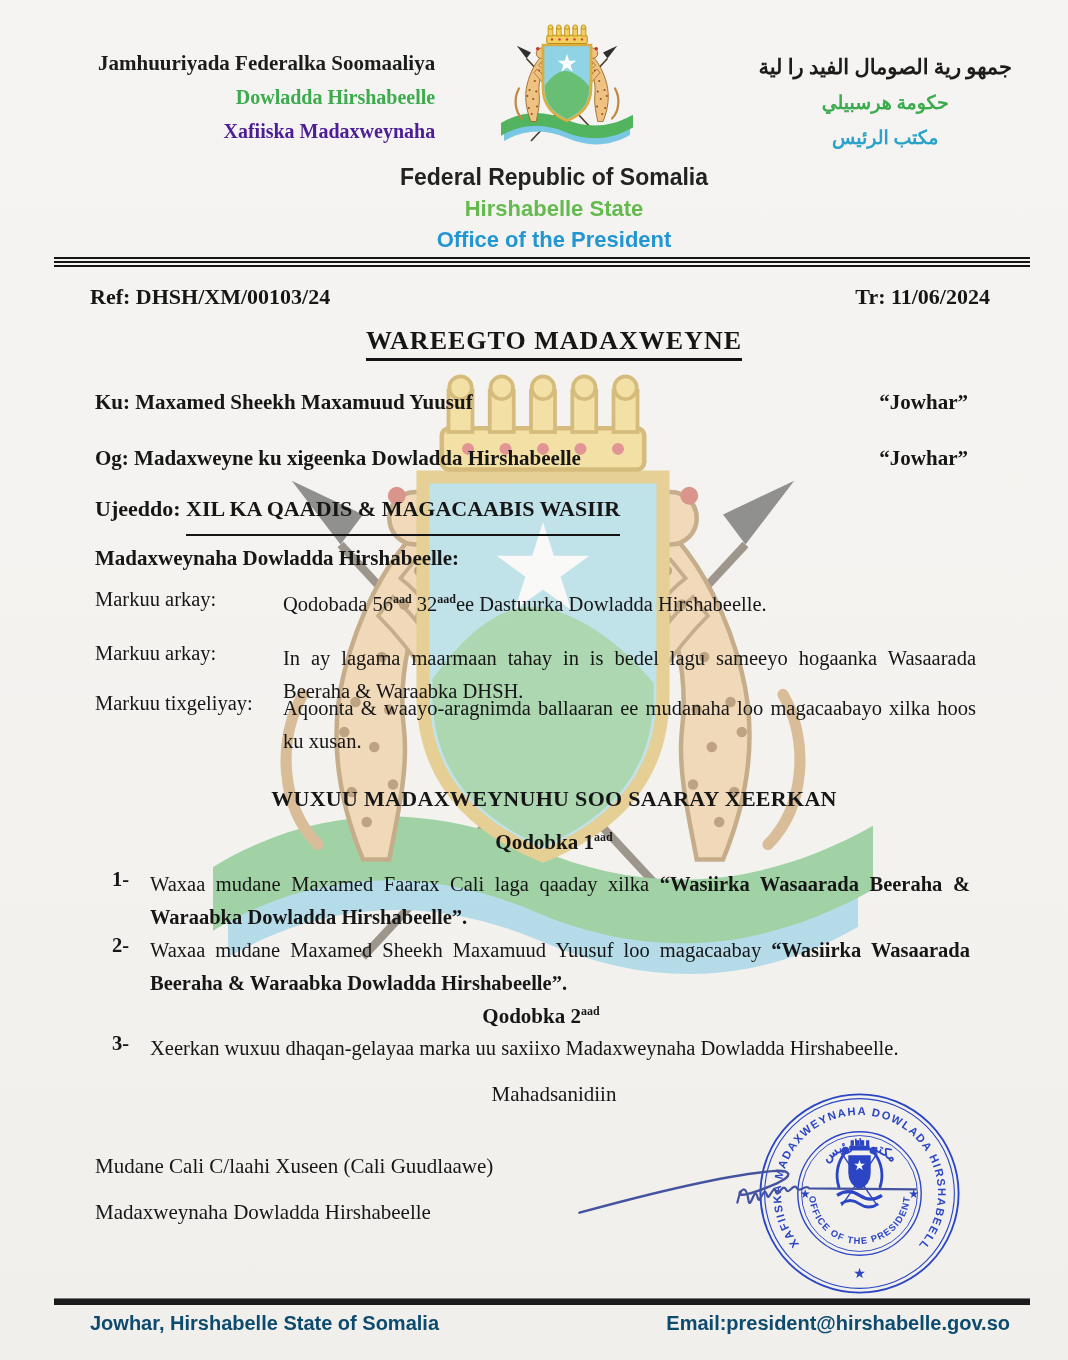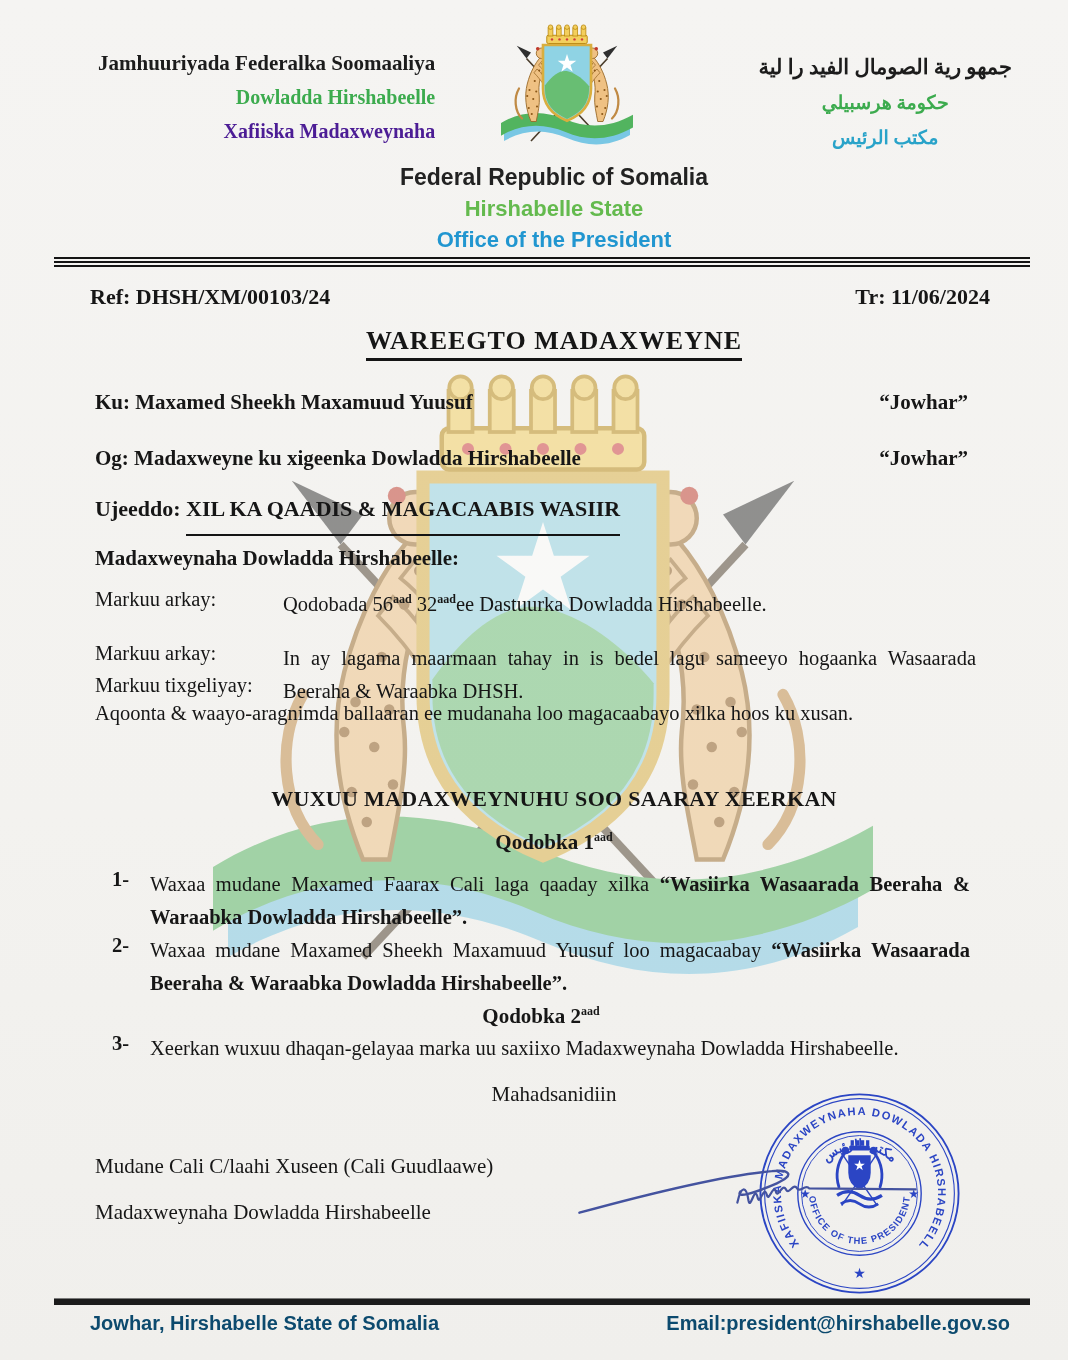--- a/index.html
+++ b/index.html
@@ -32,21 +32,21 @@
   .doc-title{left:40px;top:326px;width:1028px;text-align:center;}
   .doc-title span{display:inline-block;font-size:26px;font-weight:bold;letter-spacing:1px;border-bottom:3px solid #141414;padding-bottom:2px;}
   .meta-row{left:95px;right:100px;display:flex;justify-content:space-between;font-size:21px;font-weight:bold;}
   .row-ku{top:390px;} .row-og{top:446px;}
   .row-subject{left:95px;top:496px;font-size:22px;font-weight:bold;}
   .row-subject .u{border-bottom:2.5px solid #141414;padding-bottom:13px;}
   .salutation{left:95px;top:546px;font-size:21px;font-weight:bold;}
   .clause{left:95px;right:92px;display:flex;font-size:20.5px;}
   .clause-label{width:188px;flex:none;}
   .clause-text{flex:1;text-align:justify;line-height:33px;}
-  .c1{top:588px;} .c2{top:642px;} .c3{top:674px;flex-direction:column;}
+  .c1{top:588px;} .c2{top:642px;} .c3{top:692px;}
   sup.sup{font-size:12px;font-weight:bold;vertical-align:super;line-height:0;}
   .decree-heading{left:40px;top:786px;width:1028px;text-align:center;font-size:22px;font-weight:bold;letter-spacing:.3px;}
   .qline{left:40px;width:1028px;text-align:center;font-size:21px;font-weight:bold;}
   .q1{top:830px;}
   .items{left:112px;right:98px;top:868px;font-size:20.5px;}
   .item{display:flex;margin:0;}
   .item-num{width:38px;flex:none;font-weight:bold;}
   .item-text{flex:1;text-align:justify;line-height:33px;}
   .q2flow{text-align:center;font-size:21px;font-weight:bold;line-height:32px;}
   .thanks{left:40px;top:1082px;width:1028px;text-align:center;font-size:21px;}

